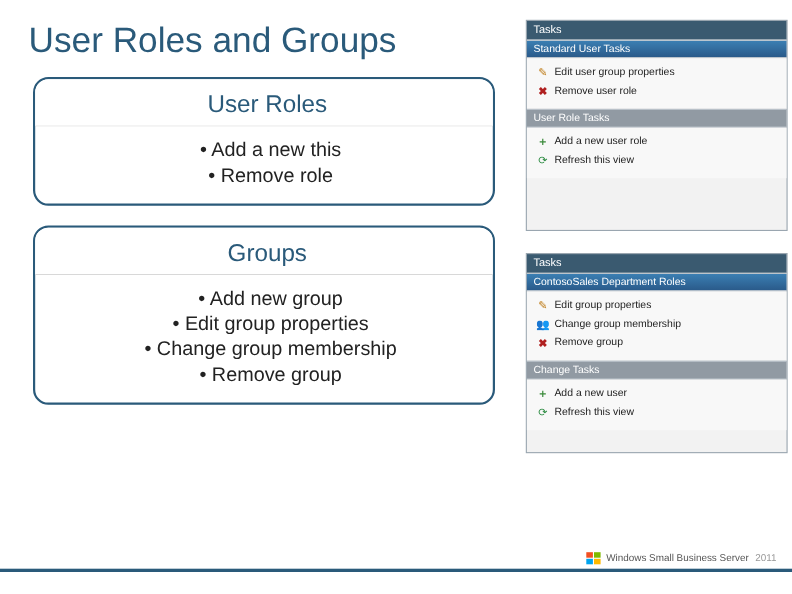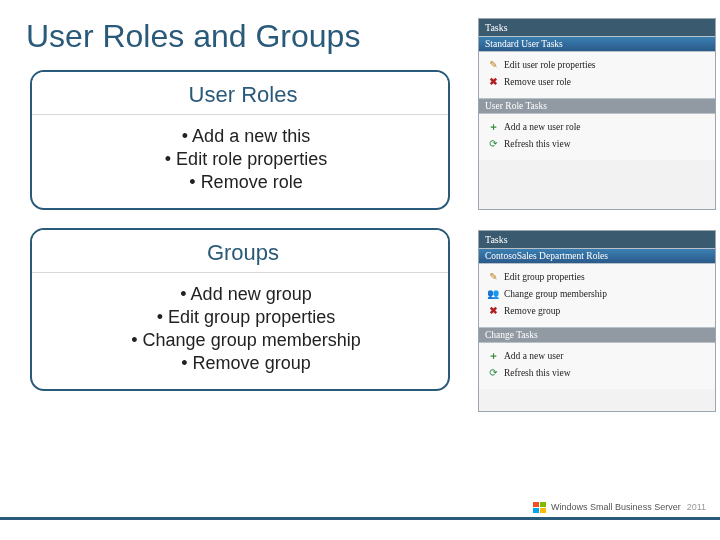--- a/index.html
+++ b/index.html
@@ -54,21 +54,20 @@
 
   
   .panel {
     position: absolute;
     right: 4px;
     width: 238px;
     font-size: 10px;
     border: 1px solid #9aa6b0;
     background: #f2f2f2;
     filter: blur(0.3px);
-    font-family: Liberation Serif, serif;
   }
   .panel.top { top: 18px; height: 192px; }
   .panel.bottom { top: 230px; height: 182px; }
   .panel-title {
     background: #3a5a70;
     color: #fff;
     font-size: 10px;
     padding: 3px 6px;
   }
   .panel-subtitle {
@@ -134,42 +133,41 @@
 </head>
 <body>
 
 <h1 class="slide-title">User Roles and Groups</h1>
 
 <div class="content">
   <div class="section-box">
     <div class="section-header">User Roles</div>
     <ul class="section-list">
       <li>Add a new this</li>
-      <li>Edit role properties</li>
       <li>Remove role</li>
     </ul>
   </div>
   <div class="section-box">
     <div class="section-header">Groups</div>
     <ul class="section-list">
       <li>Add new group</li>
       <li>Edit group properties</li>
       <li>Change group membership</li>
       <li>Remove group</li>
     </ul>
   </div>
 </div>
 
 <div class="panel top">
   <div class="panel-title">Tasks</div>
   <div class="panel-subtitle sel">Standard User Tasks</div>
   <div class="panel-body">
     <div class="task-item">
       <span class="ico edit">✎</span>
-      <span>Edit user role properties</span>
+      <span>Edit user group properties</span>
     </div>
     <div class="task-item">
       <span class="ico del">✖</span>
       <span>Remove user role</span>
     </div>
   </div>
   <div class="panel-subtitle">User Role Tasks</div>
   <div class="panel-body">
     <div class="task-item">
       <span class="ico add">＋</span>

